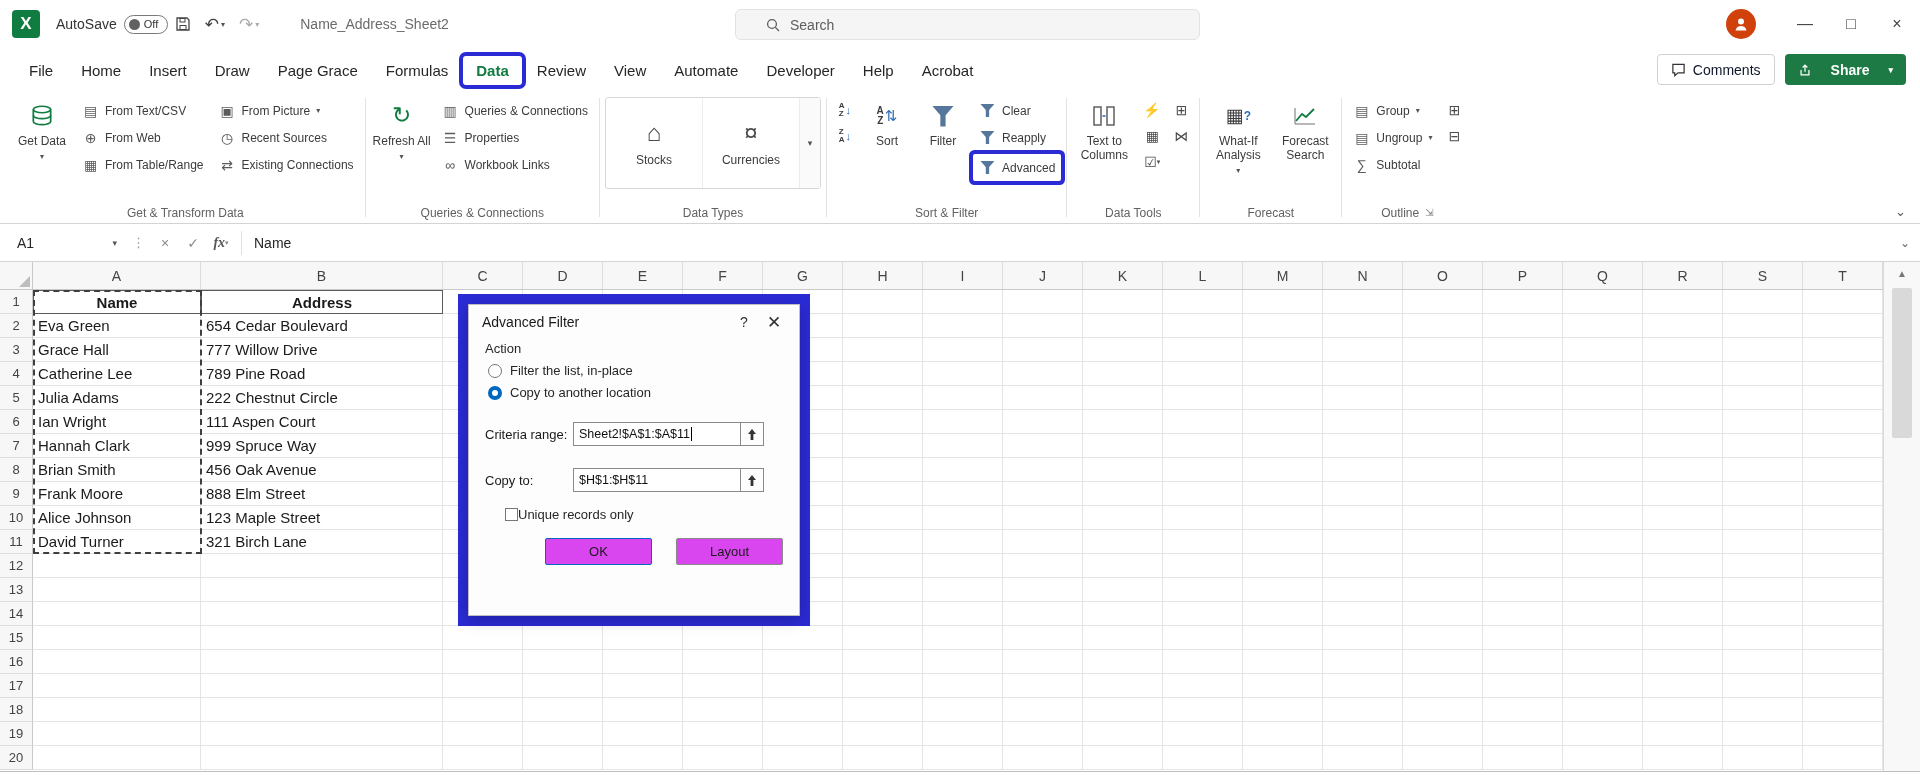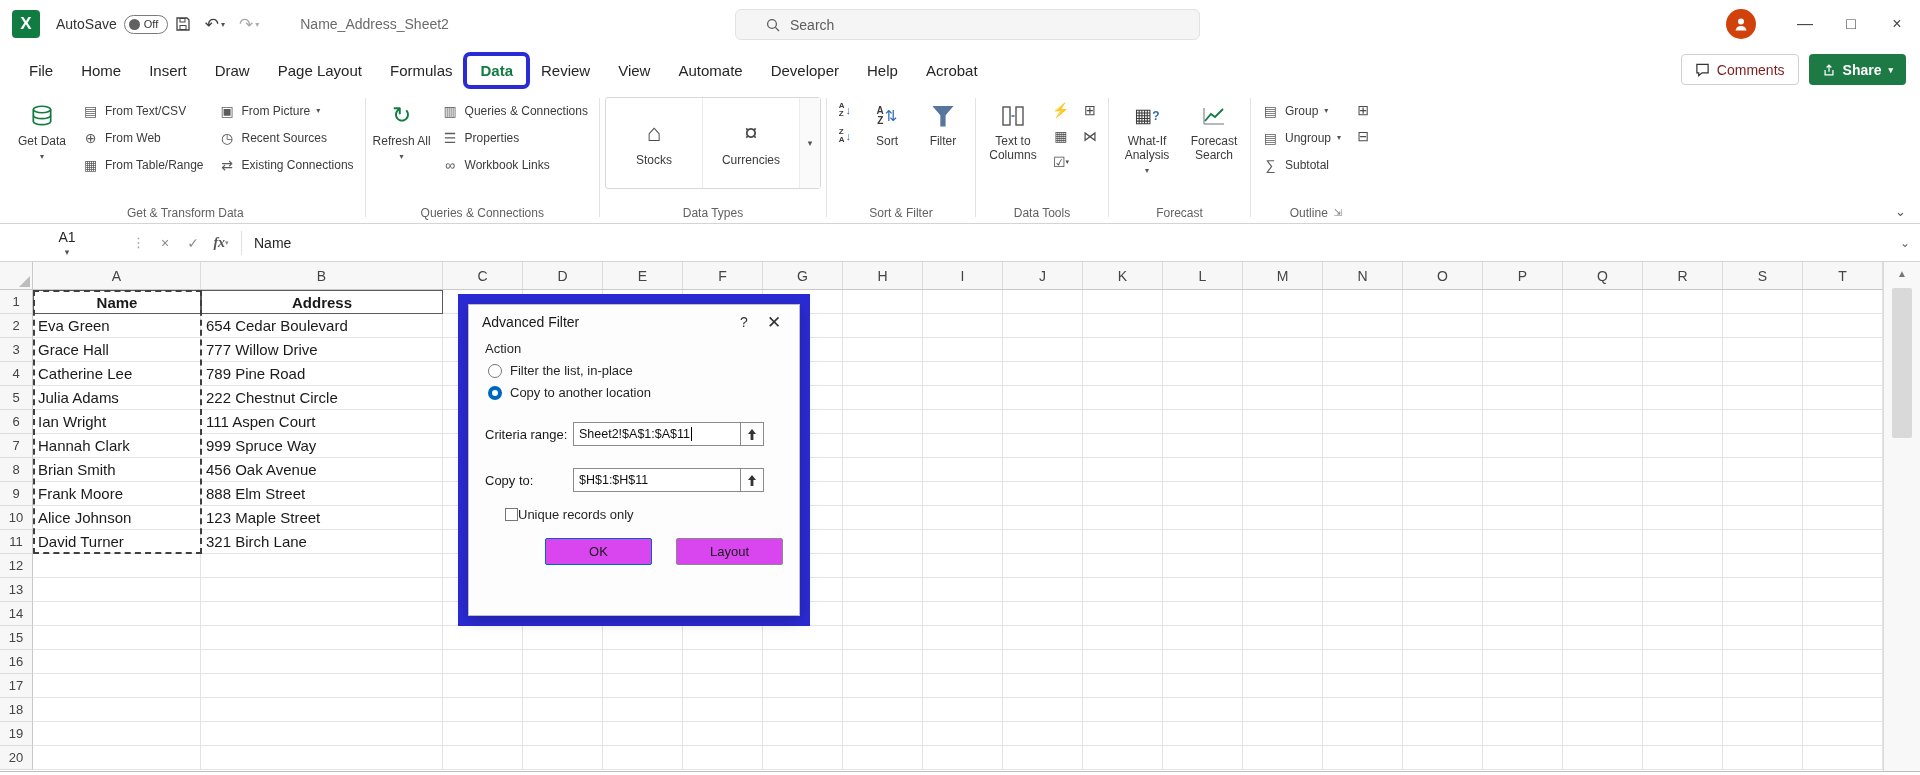--- a/index.html
+++ b/index.html
@@ -27,22 +27,22 @@
   .avatar { width:30px; height:30px; border-radius:50%; background:var(--avatar-orange); margin-right:26px;
             display:flex; align-items:center; justify-content:center; }
   .winbtn { width:46px; height:48px; display:flex; align-items:center; justify-content:center; font-size:16px; color:#444; cursor:pointer; }
 
   
   .tabrow { height:44px; display:flex; align-items:center; padding-left:16px; background:#fff; position:relative; }
   .tab { padding:6px 13px; font-size:15px; color:#262626; cursor:pointer; border-radius:3px; }
   .tab.active { color:var(--excel-green); font-weight:bold; box-shadow:0 0 0 4px var(--annotation-blue); }
   .tabrow-right { position:absolute; right:14px; top:6px; display:flex; gap:10px; align-items:center; }
   .comments-btn { display:flex; align-items:center; gap:7px; height:31px; padding:0 13px; border:1px solid #d1d1d1;
-                  background:#fff; border-radius:4px; font-size:14px; color:#7f1d1d; cursor:pointer; }
-  .share-btn { display:flex; align-items:center; gap:7px; height:31px; padding:0 13px; background:var(--share-green);
+                  background:#fff; border-radius:4px; font-size:14px; color:#0f172a; cursor:pointer; }
+  .share-btn { display:flex; align-items:center; gap:19px; height:31px; padding:0 13px; background:var(--share-green);
                border:none; border-radius:4px; font-size:14px; color:#fff; font-weight:600; cursor:pointer; }
   .share-btn .schev { font-size:9px; }
 
   
   .ribbon { height:132px; display:flex; align-items:stretch; padding:0 6px; background:#fff;
             border-bottom:1px solid #d4d4d4; position:relative; }
   .rgroup { display:flex; flex-direction:column; padding:3px 5px 0; }
   .gcontent { flex:1; display:flex; align-items:flex-start; gap:3px; }
   .glabel { height:21px; display:flex; align-items:center; justify-content:center; gap:6px;
             font-size:12px; color:#616161; white-space:nowrap; }
@@ -69,21 +69,21 @@
   .gcard .gicon { font-size:24px; color:#4c4c4c; }
   .gmore { width:20px; display:flex; align-items:center; justify-content:center; font-size:9px; color:#555;
            background:#fafafa; cursor:pointer; }
   .annot { box-shadow:0 0 0 4px var(--annotation-blue); border-radius:2px; }
   .launcher { font-size:10px; color:#777; cursor:pointer; }
   .ribbon-collapse { position:absolute; right:14px; bottom:4px; font-size:13px; color:#555; cursor:pointer; }
 
   
   .formulabar { height:38px; display:flex; align-items:center; background:#fff; border-bottom:1px solid #d4d4d4; }
   .namebox { width:118px; height:28px; margin-left:8px; display:flex; align-items:center; justify-content:space-between;
-             padding:0 9px; font-size:14px; color:#262626; cursor:pointer;flex-direction:column; }
+             padding:0 9px; font-size:14px; color:#262626; cursor:pointer; }
   .namebox .nchev { font-size:9px; color:#555; }
   .fbdots { color:#9a9a9a; font-size:13px; padding:0 6px; }
   .fbtn { width:28px; height:28px; display:flex; align-items:center; justify-content:center; font-size:14px; color:#8a8a8a; cursor:pointer; }
   .fx { font-style:italic; font-family:"Liberation Serif", serif; font-weight:bold; color:#555; }
   .fbsep { width:1px; height:24px; background:#e0e0e0; margin:0 6px; }
   .fbcontent { flex:1; font-size:14px; color:#262626; padding-left:6px; }
   .fbexpand { width:30px; text-align:center; font-size:12px; color:#666; cursor:pointer; }
 
   
   .sheet { position:relative; height:513px; background:#fff; }
@@ -182,21 +182,21 @@
       <div class="winbtn">×</div>
     </div>
   </div>
 
   <div class="tabrow">
     <div style="display:flex;align-items:flex-start;gap:2px;">
         <div class="tab">File</div>
         <div class="tab">Home</div>
         <div class="tab">Insert</div>
         <div class="tab">Draw</div>
-        <div class="tab">Page Layout</div>
+        <div class="tab">Page Grace</div>
         <div class="tab">Formulas</div>
         <div class="tab active">Data</div>
         <div class="tab">Review</div>
         <div class="tab">View</div>
         <div class="tab">Automate</div>
         <div class="tab">Developer</div>
         <div class="tab">Help</div>
         <div class="tab">Acrobat</div>
       </div>
     <div class="tabrow-right">
@@ -333,20 +333,40 @@
                 <span class="arr" style="font-size:15px;">⇅</span>
               </span>
             </span>
           <span>Sort</span>
         </div>
         <div class="bigbtn" style="width:54px;">
           <span class="bicon">
               <span class="funnel big"></span>
             </span>
           <span>Filter</span>
+        </div>
+        <div class="scol">
+          <div class="sbtn">
+              <span class="sicon">
+                <span class="funnel"></span>
+              </span>
+              <span>Clear</span>
+            </div>
+          <div class="sbtn">
+              <span class="sicon">
+                <span class="funnel"></span>
+              </span>
+              <span>Reapply</span>
+            </div>
+          <div class="sbtn annot" style="margin-top:3px;">
+              <span class="sicon">
+                <span class="funnel"></span>
+              </span>
+              <span>Advanced</span>
+            </div>
         </div>
       </div>
       <div class="glabel">Sort &amp; Filter</div>
     </div>
     <div class="gsep"></div>
 
     <div class="rgroup">
       <div class="gcontent">
         <div class="bigbtn" style="width:64px;">
           <span class="bicon">

